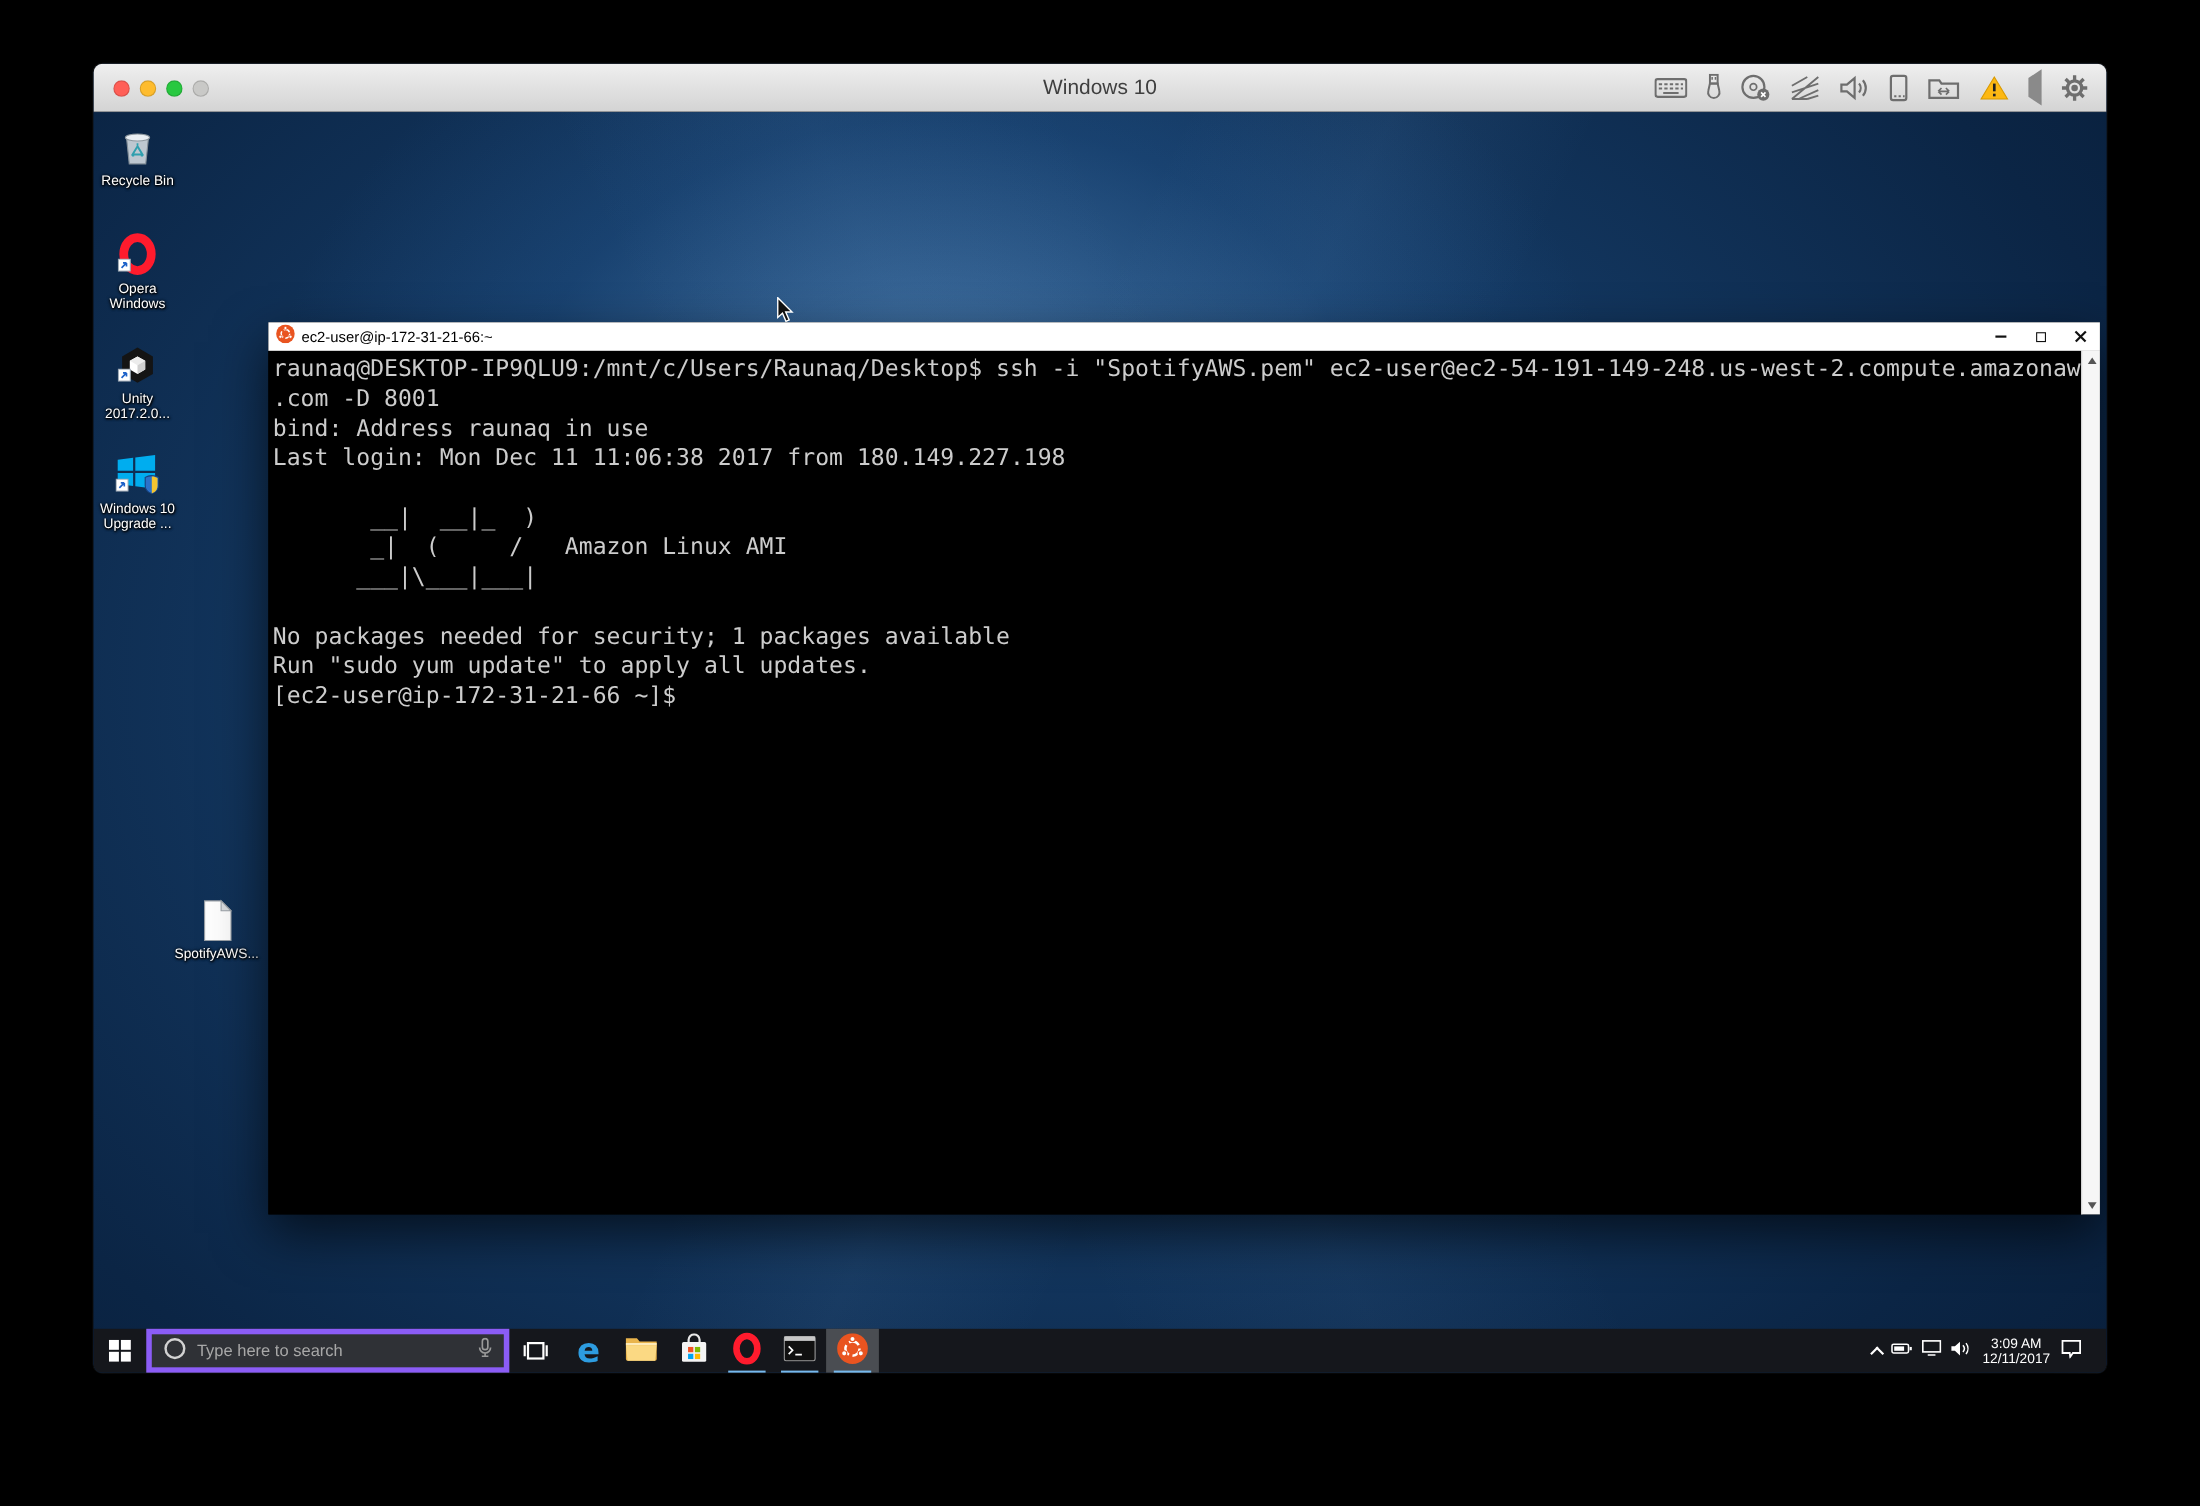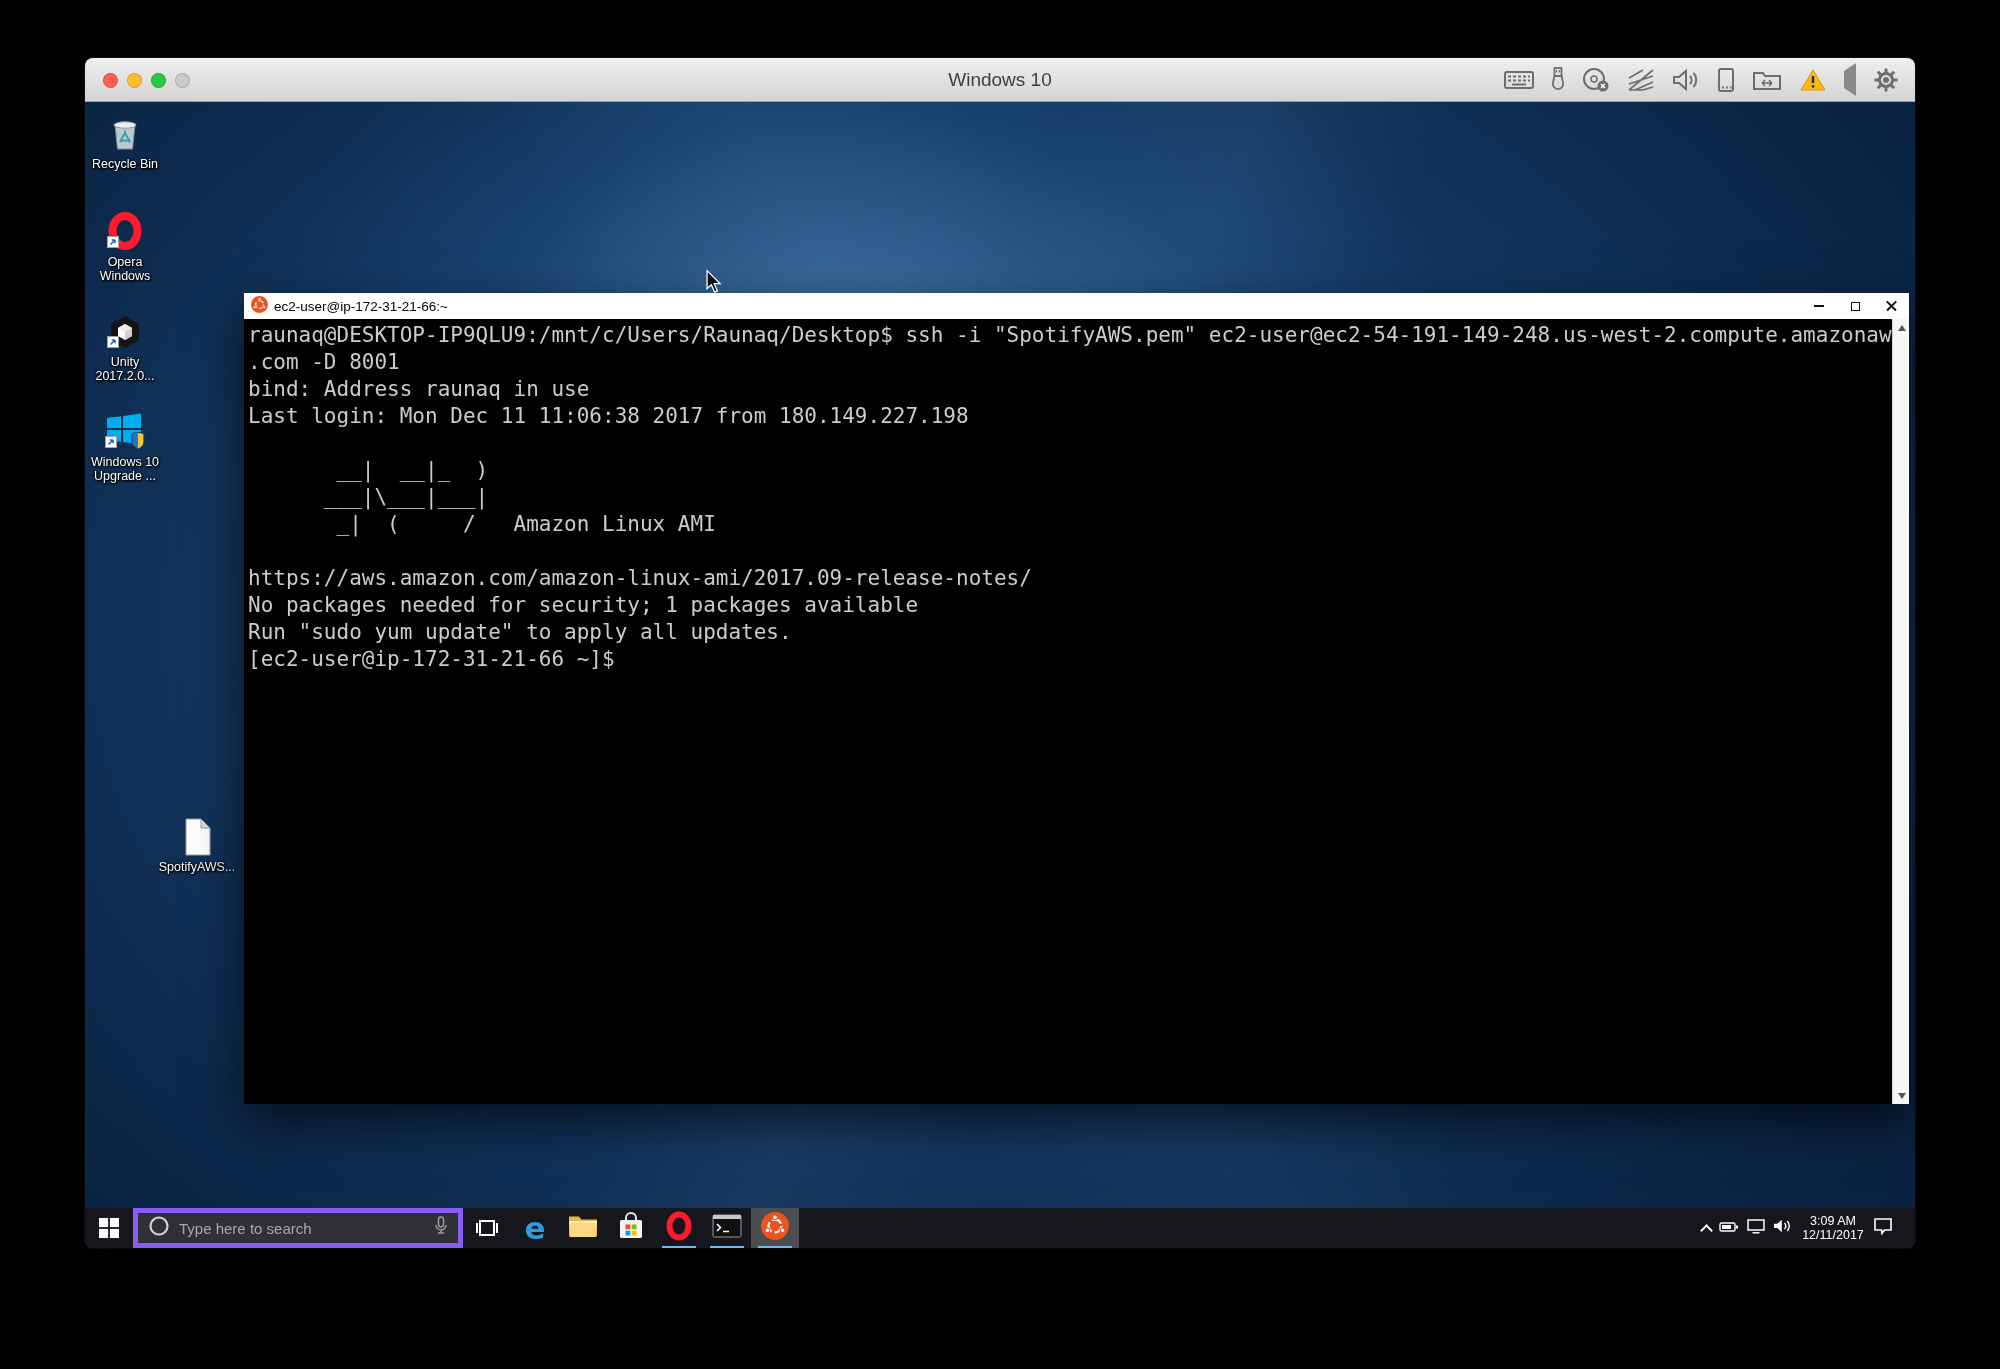--- a/index.html
+++ b/index.html
@@ -258,24 +258,23 @@
               </span>
           </span>
         </div>
         <div class="term-body">
           <div class="tline">raunaq@DESKTOP-IP9QLU9:/mnt/c/Users/Raunaq/Desktop$ ssh -i "SpotifyAWS.pem" ec2-user@ec2-54-191-149-248.us-west-2.compute.amazonaws</div>
           <div class="tline">.com -D 8001</div>
           <div class="tline">bind: Address raunaq in use</div>
           <div class="tline">Last login: Mon Dec 11 11:06:38 2017 from 180.149.227.198</div>
           <div class="tline"></div>
           <div class="tline">       __|  __|_  )</div>
+          <div class="tline">       _|  (     /   Amazon Linux AMI</div>
           <div class="tline">      ___|\___|___|</div>
-          <div class="tline">       _|  (     /   Amazon Linux AMI</div>
           <div class="tline"></div>
-          <div class="tline">https://aws.amazon.com/amazon-linux-ami/2017.09-release-notes/</div>
           <div class="tline">No packages needed for security; 1 packages available</div>
           <div class="tline">Run "sudo yum update" to apply all updates.</div>
           <div class="tline">[ec2-user@ip-172-31-21-66 ~]$</div>
         </div>
         <div class="term-scroll">
           <span class="sarrow up">
               <span class="tri-up"></span>
             </span>
           <span class="sarrow down">
               <span class="tri-down"></span>

